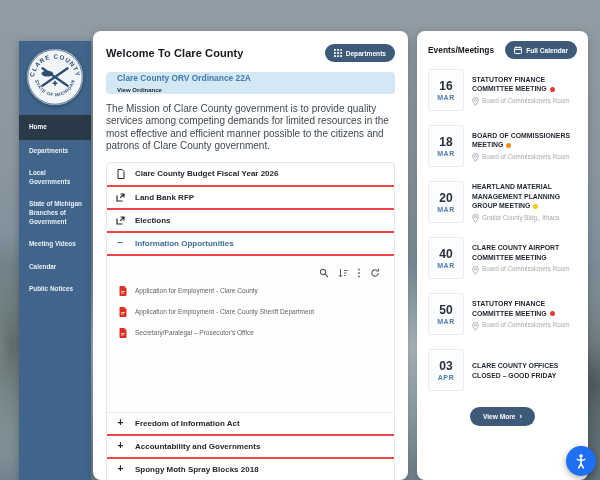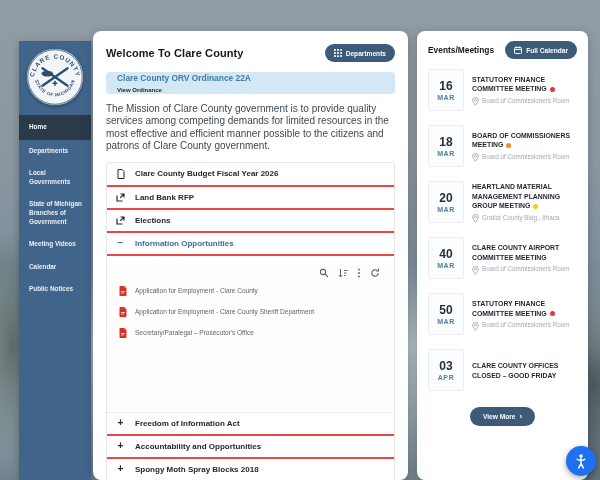--- a/index.html
+++ b/index.html
@@ -253,21 +253,21 @@
     </div>
 
     <div class="acc-row">
 
         <span class="acc-icon ic-plus">+</span>
         <span class="acc-label">Freedom of Information Act</span>
       </div>
       <div class="acc-row">
 
         <span class="acc-icon ic-plus">+</span>
-        <span class="acc-label">Accountability and Opportunities</span>
+        <span class="acc-label">Accountability and Governments</span>
       </div>
       <div class="acc-row">
 
         <span class="acc-icon ic-plus">+</span>
         <span class="acc-label">Spongy Moth Spray Blocks 2018</span>
       </div>
       <div class="acc-row">
 
         <span class="acc-label"></span>
       </div>

